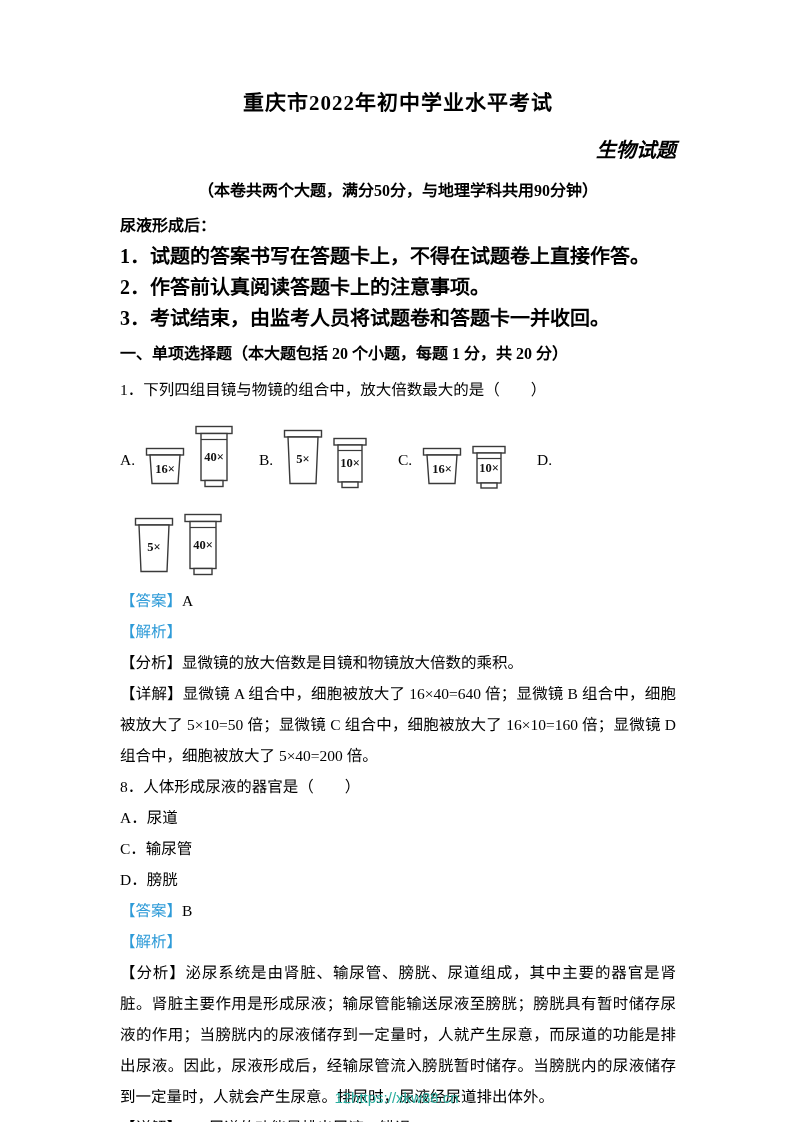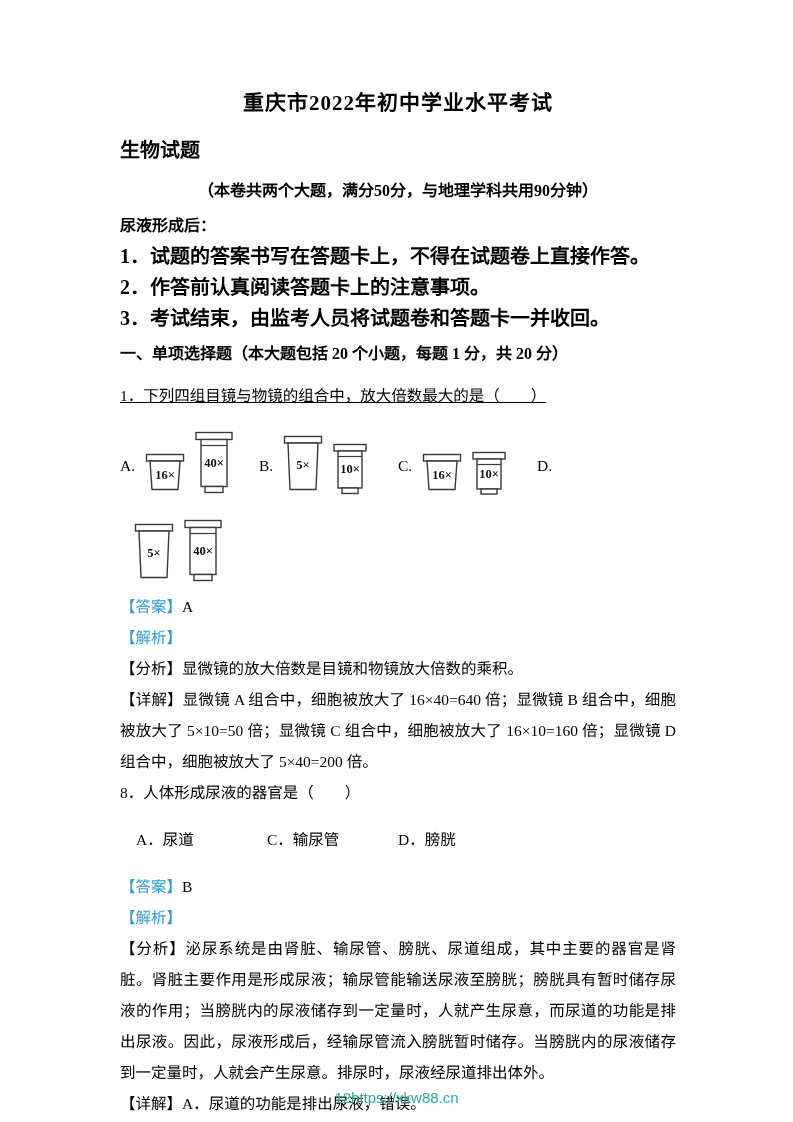--- a/index.html
+++ b/index.html
@@ -8,38 +8,38 @@
     width:793px;height:1122px;
     margin:0 auto;
     background:#ffffff;
     box-sizing:border-box;
     padding:86px 117px 0 120px;
     font-family:"Liberation Serif","DejaVu Serif",serif;
     color:#000;
     overflow:hidden;
   }
   h1.title{font-size:21px;margin:0 0 18px 0;text-align:center;font-weight:bold;letter-spacing:1px;}
-  h2.subtitle{font-size:20px;margin:0 0 14px 0;text-align:left;font-weight:bold;}
+  h2.subtitle{font-size:20px;margin:0 0 14px 0;text-align:right;font-weight:bold;font-style:italic;}
   p.info{font-size:16px;font-weight:bold;margin:0 0 10px 0;text-align:center;}
   p.notice-head{font-size:16px;font-weight:bold;margin:0;line-height:30px;}
   p.notice-item{font-size:20px;font-weight:bold;margin:0;line-height:31px;}
   p.section-head{font-size:16px;font-weight:bold;margin:4px 0 0 0;line-height:32px;}
   p.para{font-size:15.5px;line-height:31px;margin:0;text-align:justify;}
-  p.stem{margin-top:10px;text-decoration:underline;}
+  p.stem{margin-top:4px;}
   .lbl-blue{color:#2e9bd8;}
   .lens-row{display:flex;align-items:flex-end;margin:10px 0 4px 0;height:74px;}
   .lens-col{width:25%;display:flex;align-items:flex-end;}
   .opt-letter{font-size:15.5px;margin:0 10px 20px 0;}
   .lens-gap{width:8px;}
   .lens-row2{display:flex;align-items:flex-end;margin:22px 0 8px 0;padding-left:14px;height:66px;}
   svg.lens{display:block;}
   svg.lens .stroke{fill:#ffffff;stroke:#3a3a3a;stroke-width:1.4;}
   svg.lens text{font-family:"Liberation Serif","DejaVu Serif",serif;font-size:12.5px;font-weight:bold;fill:#111;}
   .ep{margin-bottom:4px;}
-  .opts4{display:flex;margin:16px;}
+  .opts4{display:flex;margin:0;flex-direction:column;}
   .opts4 span{display:inline-block;width:25%;font-size:15.5px;line-height:31px;}
   .mt8{margin-top:8px;}
   .footer{
     position:absolute;left:0;bottom:16px;width:100%;
     text-align:center;font-size:15px;color:#2aae9f;
     font-family:"Liberation Sans","DejaVu Sans",sans-serif;
   }
 </style>
 </head>
 <body>

